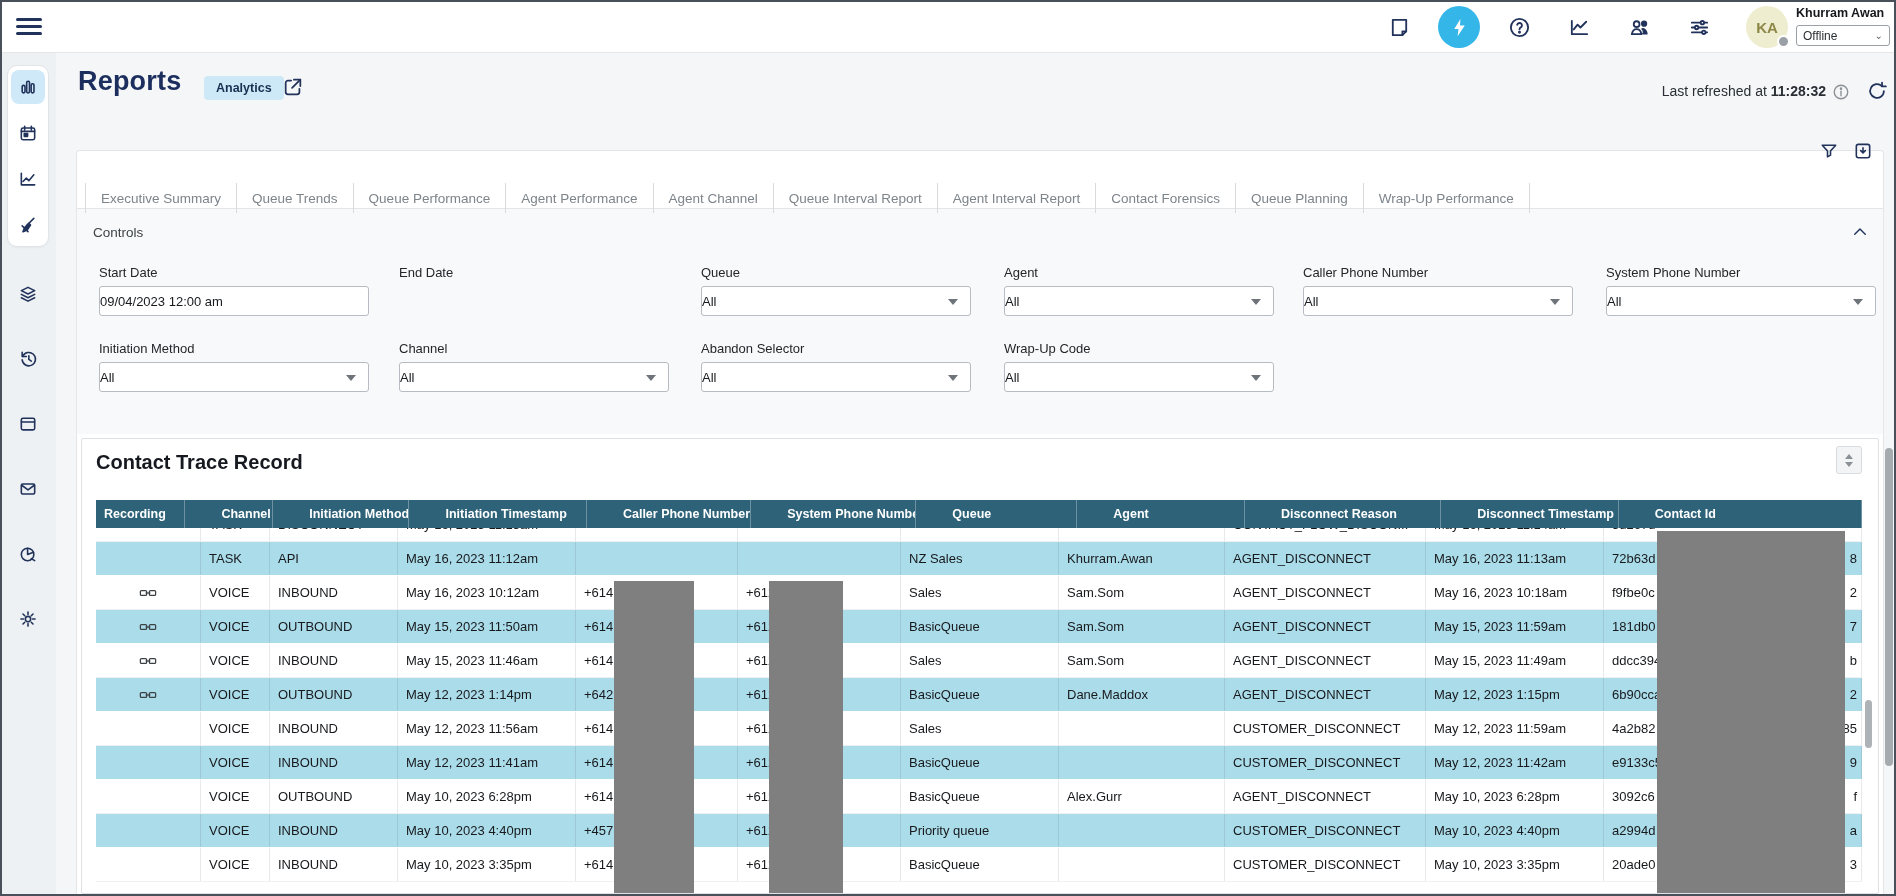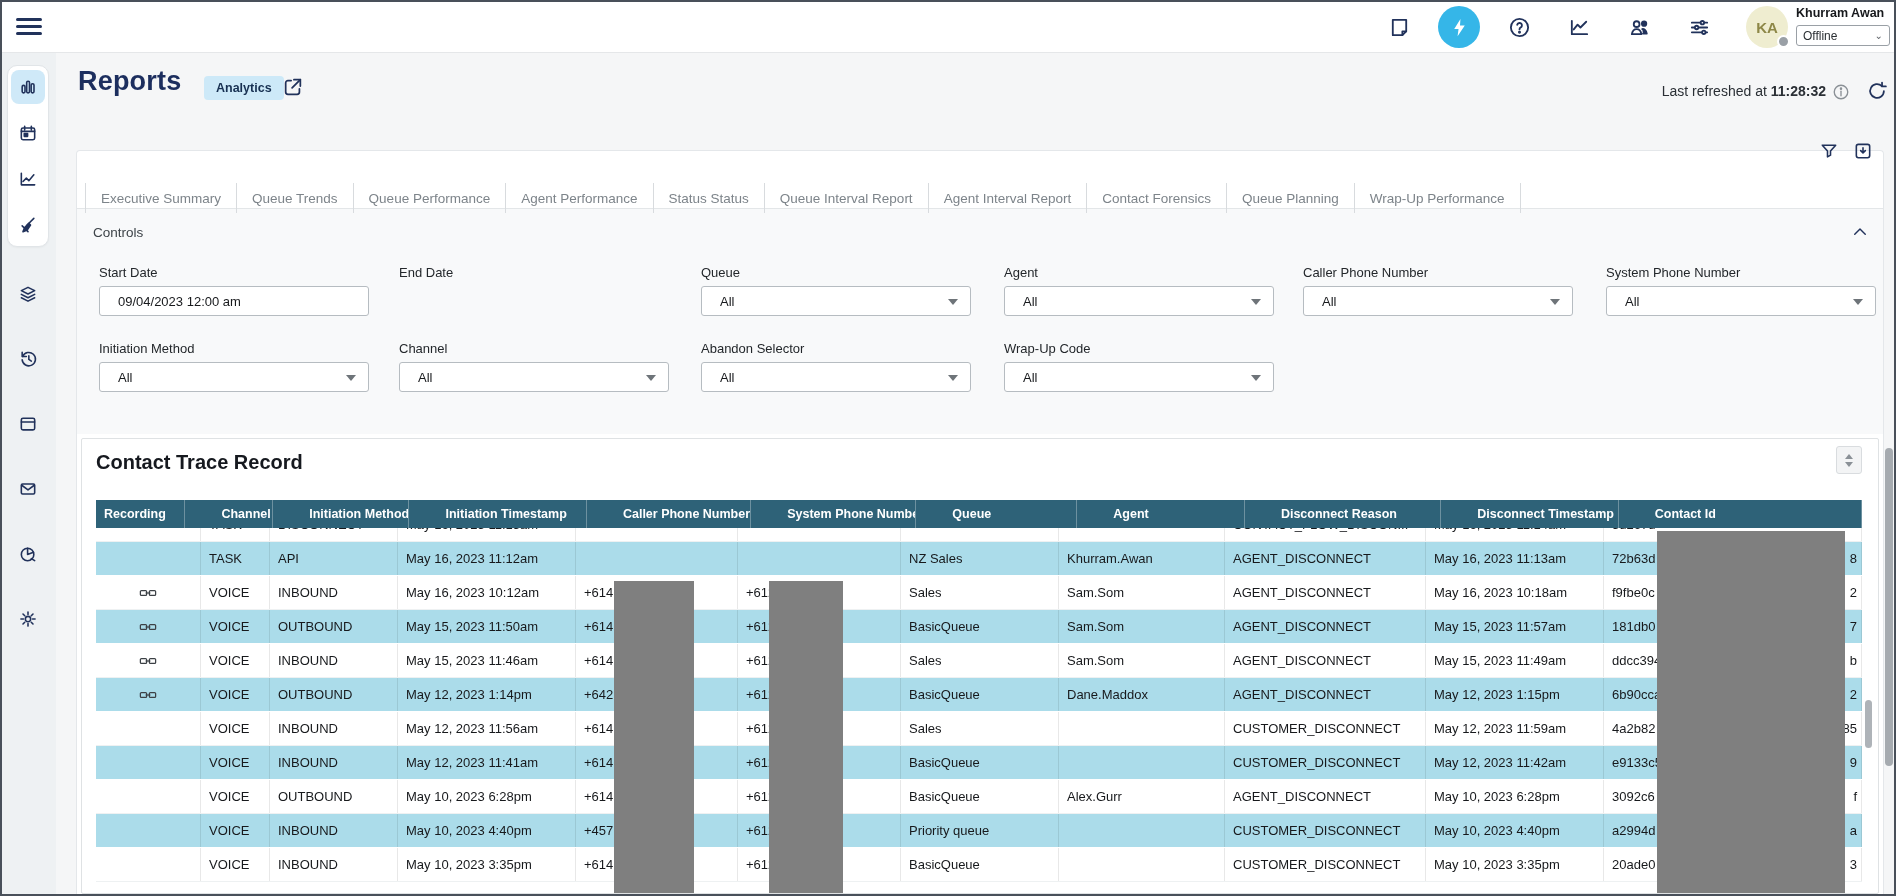--- a/index.html
+++ b/index.html
@@ -50,21 +50,21 @@
   .tab { height:30px; display:flex; align-items:center; padding:0 15px; font-size:13.5px; color:#7d848a; border-left:1px solid #d8dbde; cursor:pointer; white-space:nowrap; }
   .tab:last-child { border-right:1px solid #d8dbde; }
   .tab.active { height:40px; background:#fff; border:1px solid #d5d9dc; border-bottom:none; border-radius:3px 3px 0 0; color:#1b1d1f; font-weight:bold; margin-bottom:-5px; padding-bottom:5px; z-index:3; }
 
   
   #controls { position:absolute; left:0px; top:57px; right:0px; height:226px; background:#f8f9fa; border-top:1px solid #e3e6e8; }
   #controls-title { position:absolute; left:16px; top:16px; font-size:13.5px; color:#3d4348; }
   #controls-collapse { position:absolute; right:14px; top:14px; width:18px; height:18px; cursor:pointer; }
   .field { position:absolute; width:270px; }
   .field .flabel { font-size:13px; color:#23272b; margin-bottom:6px; }
-  .fbox { height:30px; background:#fff; border:1px solid #b6bcc1; border-radius:3px; display:flex; align-items:center; padding:0 18px; font-size:13px; color:#17191c; position:relative; cursor:pointer; }
+  .fbox { height:30px; background:#fff; border:1px solid #b6bcc1; border-radius:3px; display:flex; align-items:center; padding:0 0; font-size:13px; color:#17191c; position:relative; cursor:pointer; }
   .fbox.select::after { content:""; position:absolute; right:12px; top:12px; border-left:5px solid transparent; border-right:5px solid transparent; border-top:6px solid #6e7479; }
 
   
   #panel { position:absolute; left:4px; top:287px; width:1798px; height:456px; background:#fff; border:1px solid #dfe2e4; border-radius:2px; }
   #panel-title { position:absolute; left:14px; top:12px; font-size:20px; font-weight:bold; color:#16191f; }
   #panel-spinner { position:absolute; right:16px; top:7px; width:26px; height:28px; background:#f3f4f5; border:1px solid #d9dcdf; border-radius:3px; display:flex; flex-direction:column; align-items:center; justify-content:center; gap:3px; cursor:pointer; }
   .spin-arrow { width:0; height:0; border-left:4px solid transparent; border-right:4px solid transparent; }
   .spin-up { border-bottom:5px solid #8a9096; }
   .spin-down { border-top:5px solid #8a9096; }
 
@@ -285,21 +285,21 @@
             <rect x="4" y="4" width="16" height="16" rx="2.5"></rect>
             <path d="M12 8v6M9.2 11.5 12 14.3l2.8-2.8"></path>
           </svg></span></div>
   </div>
 
   <div id="tabs">
       <div class="tab">Executive Summary</div>
       <div class="tab">Queue Trends</div>
       <div class="tab">Queue Performance</div>
       <div class="tab">Agent Performance</div>
-      <div class="tab">Status Status</div>
+      <div class="tab">Agent Channel</div>
       <div class="tab">Queue Interval Report</div>
       <div class="tab">Agent Interval Report</div>
       <div class="tab">Contact Forensics</div>
       <div class="tab">Queue Planning</div>
       <div class="tab">Wrap-Up Performance</div>
     </div>
 
   <div id="controls">
     <div id="controls-title">Controls</div>
     <div id="controls-collapse"><span><svg viewBox="0 0 24 24" fill="none" stroke="#21325b" stroke-width="1.9" stroke-linecap="round" stroke-linejoin="round">
@@ -455,21 +455,21 @@
               </span>
             </div>
             <div class="tcell" style="width: 69px;">VOICE</div>
             <div class="tcell" style="width: 128px;">OUTBOUND</div>
             <div class="tcell" style="width: 178px;">May 15, 2023 11:50am</div>
             <div class="tcell" style="width: 162px;">+614</div>
             <div class="tcell" style="width: 163px;">+612</div>
             <div class="tcell" style="width: 158px;">BasicQueue</div>
             <div class="tcell" style="width: 166px;">Sam.Som</div>
             <div class="tcell" style="width: 201px;">AGENT_DISCONNECT</div>
-            <div class="tcell" style="width: 178px;">May 15, 2023 11:57am</div>
+            <div class="tcell" style="width: 178px;">May 15, 2023 11:59am</div>
             <div class="tcell" style="width: 258px;">
               <span>181db0</span>
               <span class="tail">7</span>
             </div>
           </div>
           <div class="trow">
             <div class="tcell" style="width: 105px; justify-content: center;">
               <span>
                 <svg viewBox="0 0 26 18" fill="none" stroke="#3c4146" stroke-width="1.8">
                   <rect x="2" y="5.5" width="9" height="7" rx="1.5"></rect>

